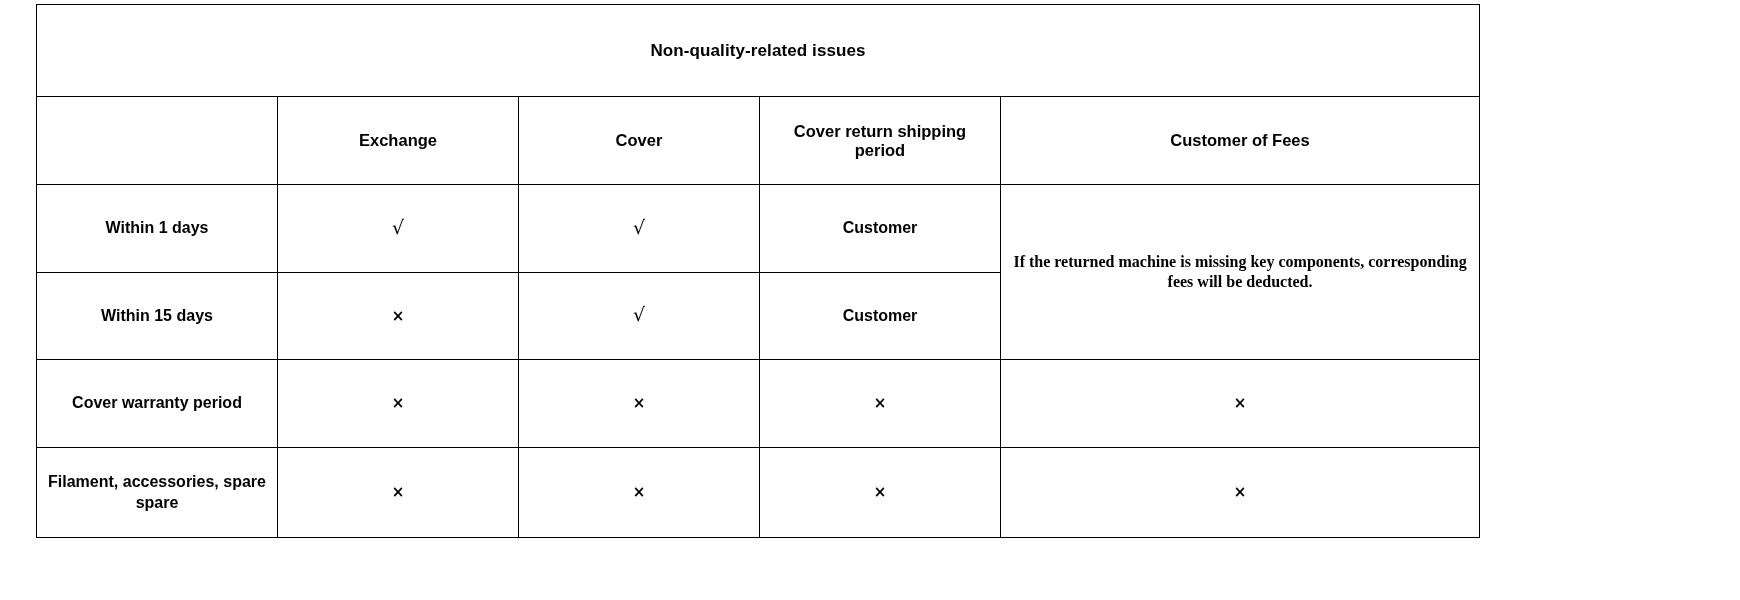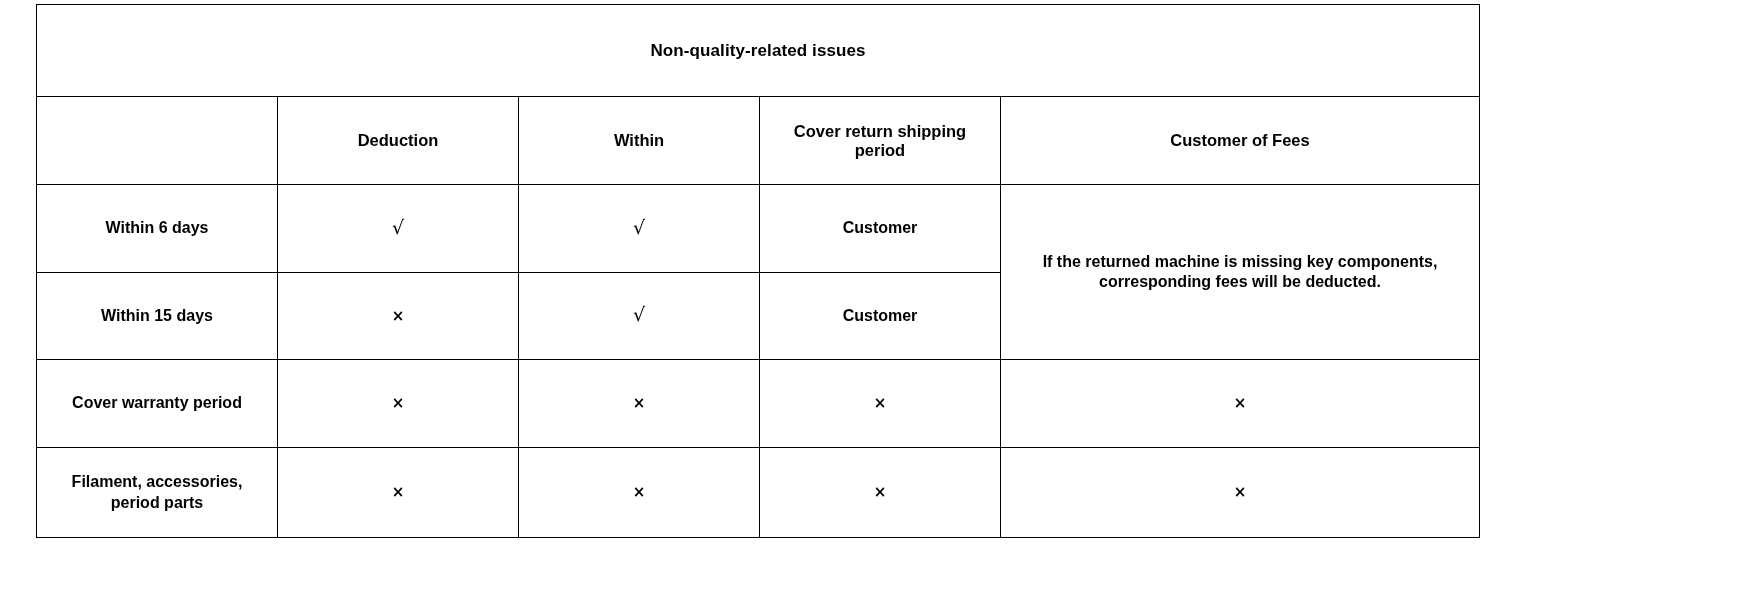--- a/index.html
+++ b/index.html
@@ -98,20 +98,21 @@
     font-size: 15px;
     font-weight: bold;
     font-family: "DejaVu Sans", sans-serif;
   }
 
   .fees-note {
     font-size: 16px;
     font-weight: bold;
     line-height: 1.35;
     padding: 0 22px;
+    font-family: Liberation Serif, serif;
   }
 </style>
 </head>
 <body>
 
 <div class="page">
 
   <table class="policy-table">
     <colgroup>
       <col class="c-label">
@@ -121,28 +122,28 @@
       <col class="c-fees">
     </colgroup>
     <tbody>
 
       <tr>
         <td class="title-cell" colspan="5">Non-quality-related issues</td>
       </tr>
 
       <tr class="header-row">
         <td class="blank-corner"></td>
-        <td>Deduction</td>
-        <td>Within</td>
+        <td>Exchange</td>
+        <td>Cover</td>
         <td>Cover return shipping period</td>
         <td>Customer of Fees</td>
       </tr>
 
       <tr class="body-row row-h88">
-        <td class="row-label">Within 6 days</td>
+        <td class="row-label">Within 1 days</td>
         <td>
           <span class="mark mark-check">√</span>
         </td>
         <td>
           <span class="mark mark-check">√</span>
         </td>
         <td>Customer</td>
         <td class="fees-note" rowspan="2">If the returned machine is missing key components, corresponding fees will be deducted.</td>
       </tr>
 
@@ -167,21 +168,21 @@
         </td>
         <td>
           <span class="mark mark-cross">×</span>
         </td>
         <td>
           <span class="mark mark-cross">×</span>
         </td>
       </tr>
 
       <tr class="body-row row-h90">
-        <td class="row-label">Filament, accessories, period parts</td>
+        <td class="row-label">Filament, accessories, spare spare</td>
         <td>
           <span class="mark mark-cross">×</span>
         </td>
         <td>
           <span class="mark mark-cross">×</span>
         </td>
         <td>
           <span class="mark mark-cross">×</span>
         </td>
         <td>

